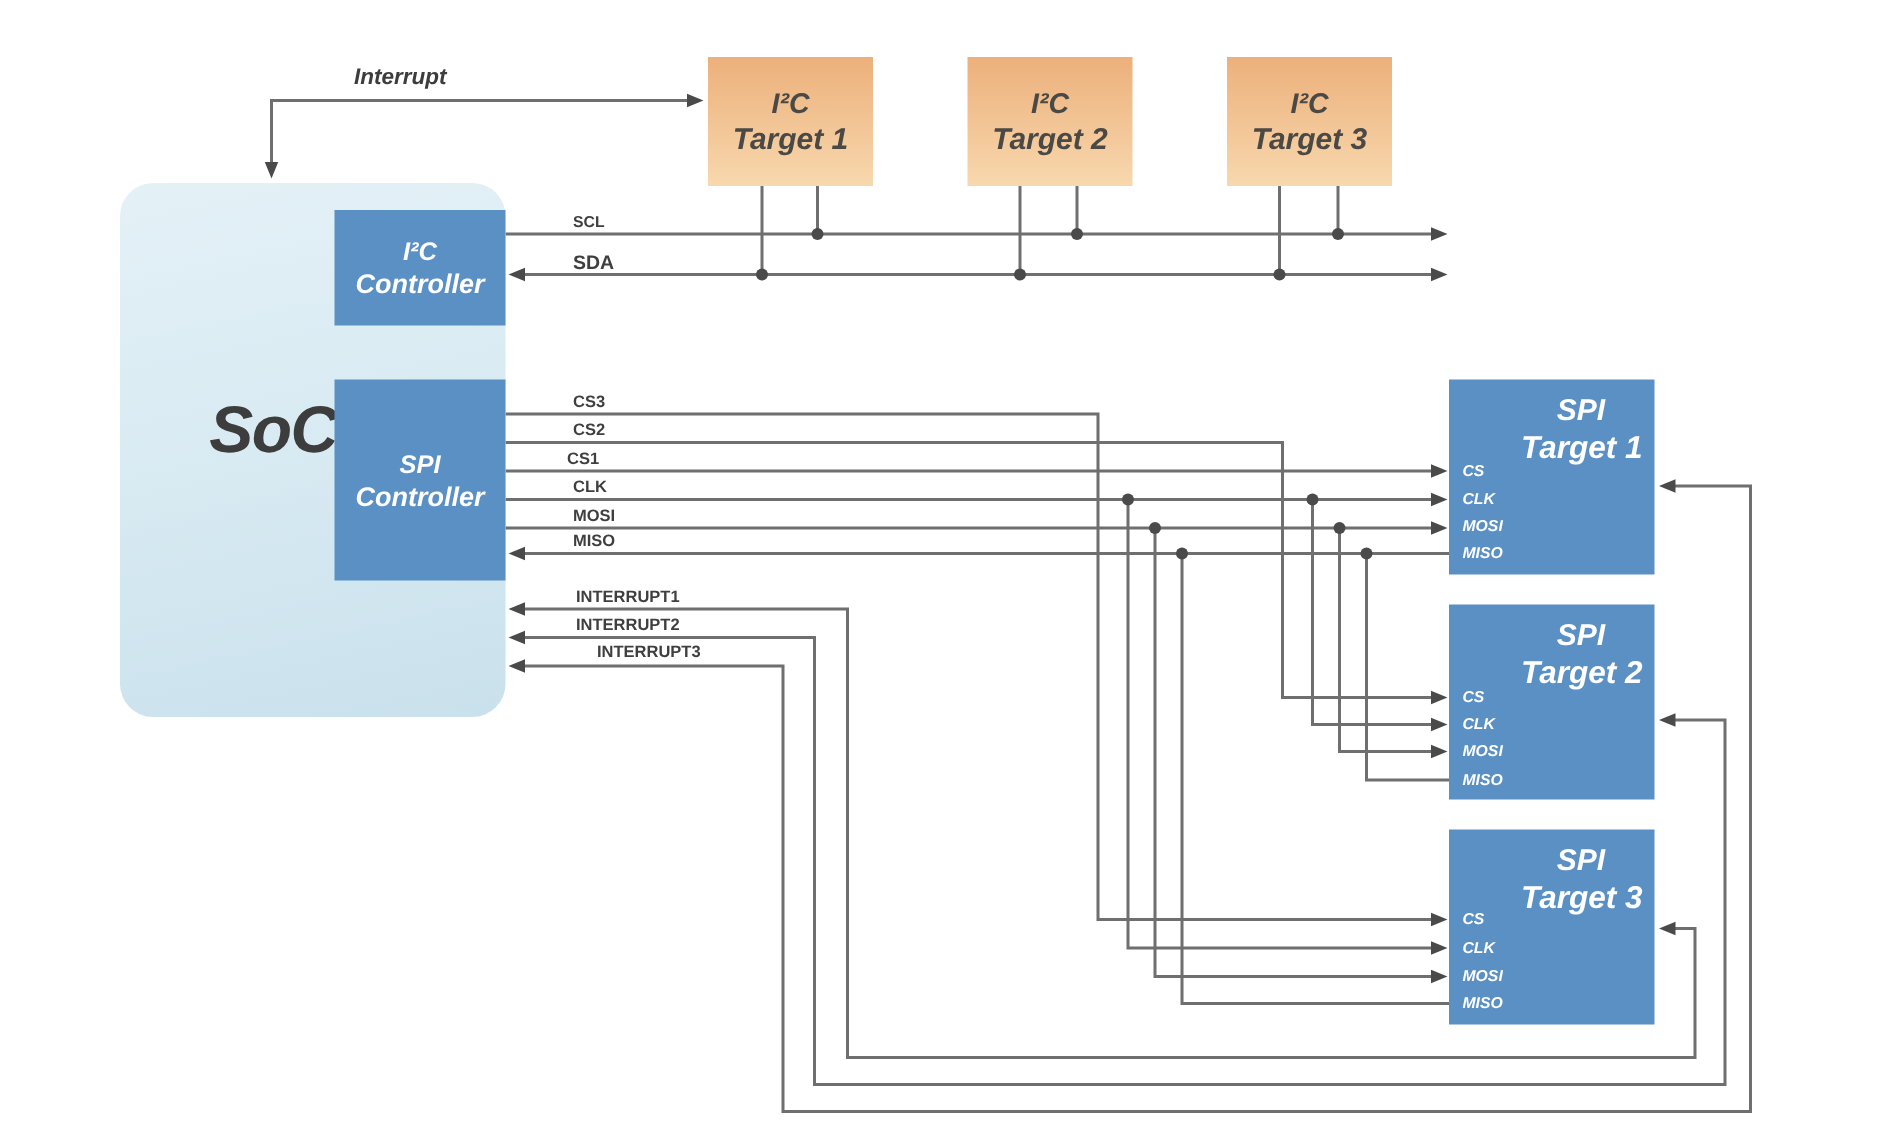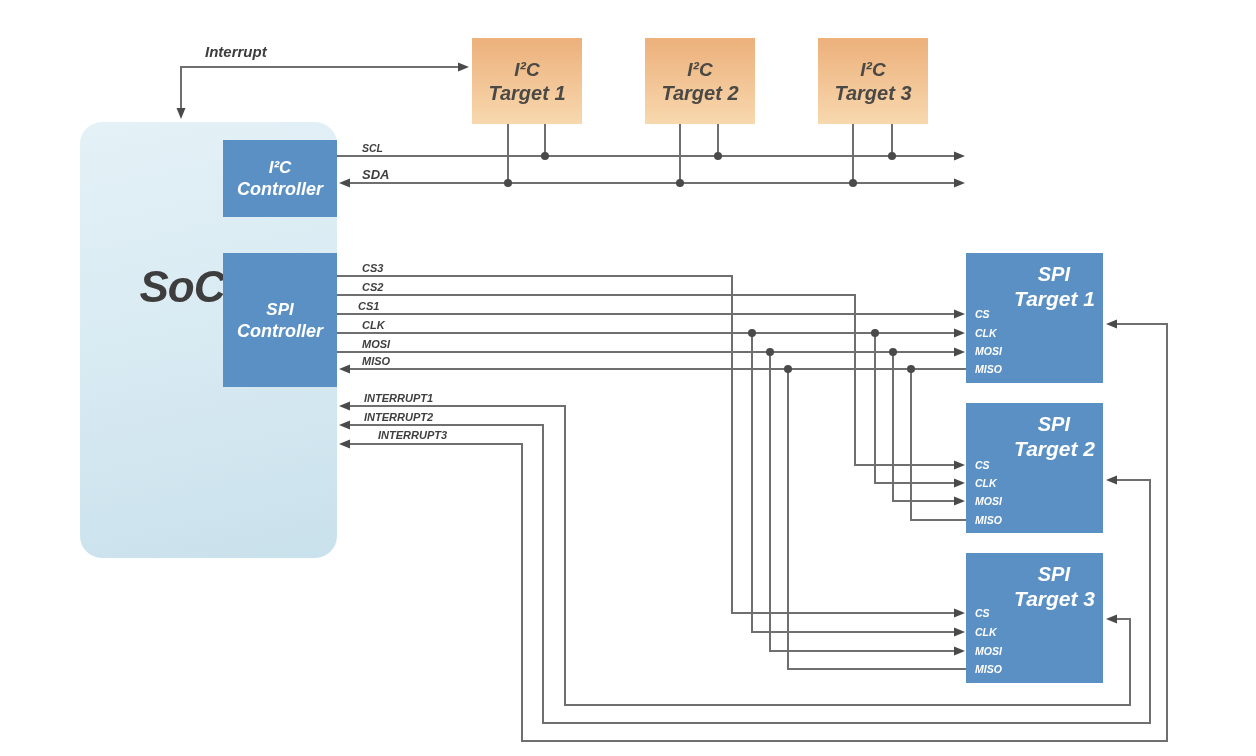--- a/index.html
+++ b/index.html
@@ -2,21 +2,21 @@
 <html style="--wire: #6f6f6f; --arrow: #4a4a4a; --box-blue: #5b90c5; --orange-top: #ecb07b; --orange-bottom: #f8d8ae; --soc-top: #e4f1f7; --soc-bottom: #c9e1ec; --text-dark: #3f3f3f; --text-light: #ffffff;"><head>
 <meta charset="utf-8">
 <style>
   html,body{margin:0;padding:0;background:#ffffff;}
   .canvas{position:relative;width:1256px;height:756px;background:#ffffff;
           font-family:"Liberation Sans",sans-serif;overflow:hidden;}
   .wires{position:absolute;left:0;top:0;z-index:0;}
   .wires path{stroke:var(--wire);stroke-width:2;fill:none;}
   .wires polygon,.wires circle{fill:var(--arrow);stroke:none;}
   .box{position:absolute;z-index:1;box-sizing:border-box;}
-  .soc{left:80px;top:122px;width:257px;height:436px;border-radius:22px;
+  .soc{left:80px;top:122px;width:257px;height:356px;border-radius:22px;
        background:linear-gradient(168deg,var(--soc-top) 0%,#d8eaf2 50%,var(--soc-bottom) 100%);}
   .soc-label{position:absolute;left:18px;top:140px;width:168px;text-align:center;
              font-size:44px;font-weight:bold;font-style:italic;color:#3d3d3d;letter-spacing:-1px;}
   .ctrl{background:var(--box-blue);color:var(--text-light);display:flex;flex-direction:column;
         align-items:center;justify-content:center;font-style:italic;font-weight:bold;text-align:center;}
   .i2c-ctrl{left:223px;top:140px;width:114px;height:77px;}
   .spi-ctrl{left:223px;top:253px;width:114px;height:134px;}
   .ctrl .l1{font-size:17px;line-height:21px;}
   .ctrl .l2{font-size:18px;line-height:22px;text-align:center;}
   .i2c-target{top:38px;width:110px;height:86px;color:#4b4945;display:flex;flex-direction:column;
@@ -25,21 +25,21 @@
   .i2c-target .l1{font-size:19px;line-height:23px;}
   .i2c-target .l2{font-size:20px;line-height:24px;}
   .spi-target{left:966px;width:137px;height:130px;background:var(--box-blue);color:var(--text-light);
         font-style:italic;font-weight:bold;}
   .spi-title{position:absolute;top:9px;right:8px;text-align:right;}
   .spi-title .l1{font-size:20px;line-height:24px;margin-right:25px;}
   .spi-title .l2{font-size:21px;line-height:25px;}
   .pin{position:absolute;left:9px;font-size:10.5px;line-height:12px;
        font-weight:bold;color:var(--text-light);}
   .sig{position:absolute;z-index:1;font-size:11px;line-height:12px;
-       font-style:italic;font-weight:bold;color:var(--text-dark);white-space:nowrap;}
+       font-weight:bold;color:var(--text-dark);white-space:nowrap;margin-left:20px;}
   .interrupt-label{position:absolute;z-index:1;font-size:15px;line-height:17px;
        font-style:italic;font-weight:bold;color:#3d3d3d;}
 </style>
 </head>
 <body>
 
 <div class="canvas">
 
   <svg class="wires" width="1256" height="756" viewBox="0 0 1256 756">
 
@@ -184,21 +184,21 @@
     <div class="spi-title">
       <div class="l1">SPI</div>
       <div class="l2">Target 3</div>
     </div>
     <div class="pin" style="top:54px;">CS</div>
     <div class="pin" style="top:73px;">CLK</div>
     <div class="pin" style="top:92px;">MOSI</div>
     <div class="pin" style="top:110px;">MISO</div>
   </div>
 
-  <div class="interrupt-label" style="left:205px;top:43px;">Interrupt</div>
+  <div class="interrupt-label" style="left:236px;top:43px;">Interrupt</div>
   <div class="sig" style="left:362px;top:142px;font-size:10.5px;">SCL</div>
   <div class="sig" style="left:362px;top:169px;font-size:13px;">SDA</div>
   <div class="sig" style="left:362px;top:262px;">CS3</div>
   <div class="sig" style="left:362px;top:281px;">CS2</div>
   <div class="sig" style="left:358px;top:300px;">CS1</div>
   <div class="sig" style="left:362px;top:319px;">CLK</div>
   <div class="sig" style="left:362px;top:338px;">MOSI</div>
   <div class="sig" style="left:362px;top:355px;">MISO</div>
   <div class="sig" style="left:364px;top:392px;">INTERRUPT1</div>
   <div class="sig" style="left:364px;top:411px;">INTERRUPT2</div>

